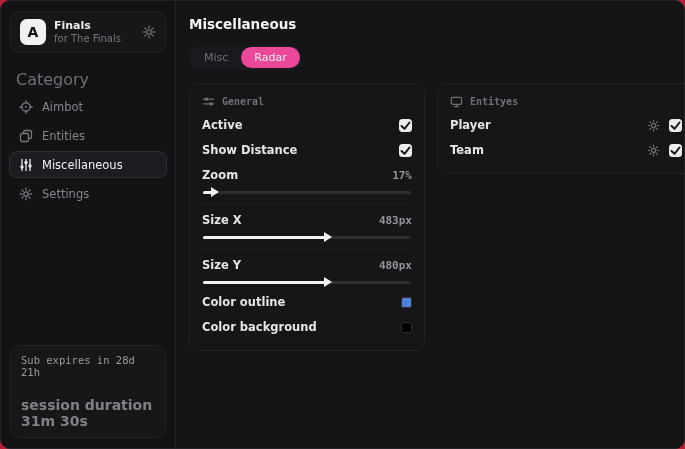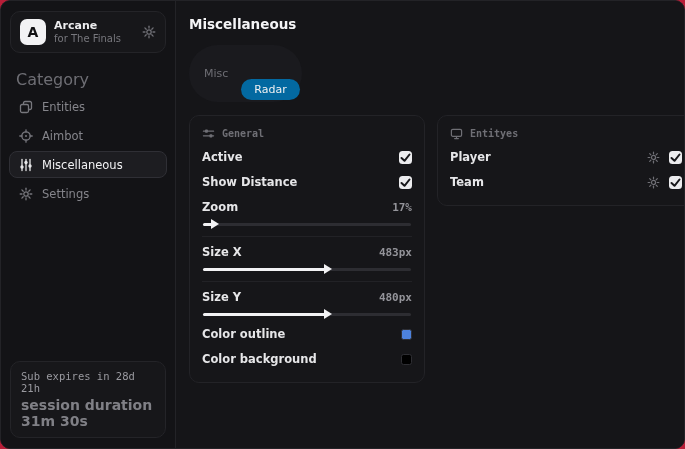--- a/index.html
+++ b/index.html
@@ -68,36 +68,36 @@
   .sidebar-spacer { flex: 1; }
   .sub-card {
     margin: 8px 9px 10px 9px;
     border: 1px solid #242428;
     background: #17171a;
     border-radius: 10px;
     padding: 8px 10px;
   }
   .sub-line1 {
     font-family: "DejaVu Sans Mono", "Liberation Mono", monospace;
-    color: #9a9aa0; font-size: 10.5px; margin-bottom: 3px;
+    color: #9a9aa0; font-size: 10.5px; margin-bottom: 19px;
   }
   .sub-line2 { color: #808086; font-size: 14px; font-weight: bold; }
   
   .main { flex: 1; background: #151518; padding: 15px 13px; }
   .page-title { color: #f4f4f6; font-size: 13.5px; font-weight: bold; }
   .tabbar {
     margin-top: 13px;
     display: inline-flex; align-items: center;
     background: #1a1a1e; border-radius: 999px; padding: 2px;
   }
   .tab {
     font-size: 11px; color: #6e6e74;
     padding: 4px 13px; border-radius: 999px; cursor: pointer;
   }
-  .tab.active { background: #0369a1; color: #f0f0f2; margin-top: 32px; }
+  .tab.active { background: #ec4899; color: #f0f0f2; }
   .panels { margin-top: 13px; display: flex; gap: 12px; align-items: flex-start; }
   .panel {
     border: 1px solid #232327; background: #161619;
     border-radius: 10px; padding: 9px 12px 12px 12px; font-weight: bold;
   }
   .panel-general { width: 236px; }
   .panel-entities { width: 258px; }
   .panel-header {
     display: flex; align-items: center; gap: 7px;
     color: #6f6f75; font-size: 10px;
@@ -206,48 +206,48 @@
   </defs>
 </svg>
 
 <div class="window">
 
   <div class="sidebar">
 
     <div class="brand-card">
       <div class="brand-logo">A</div>
       <div class="brand-text">
-        <div class="brand-title">Arcane</div>
+        <div class="brand-title">Finals</div>
         <div class="brand-sub">for The Finals</div>
       </div>
       <span class="icon dim-icon">
         <svg width="14" height="14" viewBox="0 0 14 14">
             <use href="#i-gear"></use>
           </svg>
       </span>
     </div>
 
     <div class="category-label">Category</div>
 
     <div class="nav">
+      <div class="nav-item">
+        <span class="icon">
+          <svg width="14" height="14" viewBox="0 0 14 14">
+              <use href="#i-crosshair"></use>
+            </svg>
+        </span>
+        <span>Aimbot</span>
+      </div>
       <div class="nav-item">
         <span class="icon">
           <svg width="14" height="14" viewBox="0 0 14 14">
               <use href="#i-stack"></use>
             </svg>
         </span>
         <span>Entities</span>
-      </div>
-      <div class="nav-item">
-        <span class="icon">
-          <svg width="14" height="14" viewBox="0 0 14 14">
-              <use href="#i-crosshair"></use>
-            </svg>
-        </span>
-        <span>Aimbot</span>
       </div>
       <div class="nav-item active">
         <span class="icon">
           <svg width="14" height="14" viewBox="0 0 14 14">
               <use href="#i-sliders-v"></use>
             </svg>
         </span>
         <span>Miscellaneous</span>
       </div>
       <div class="nav-item">

